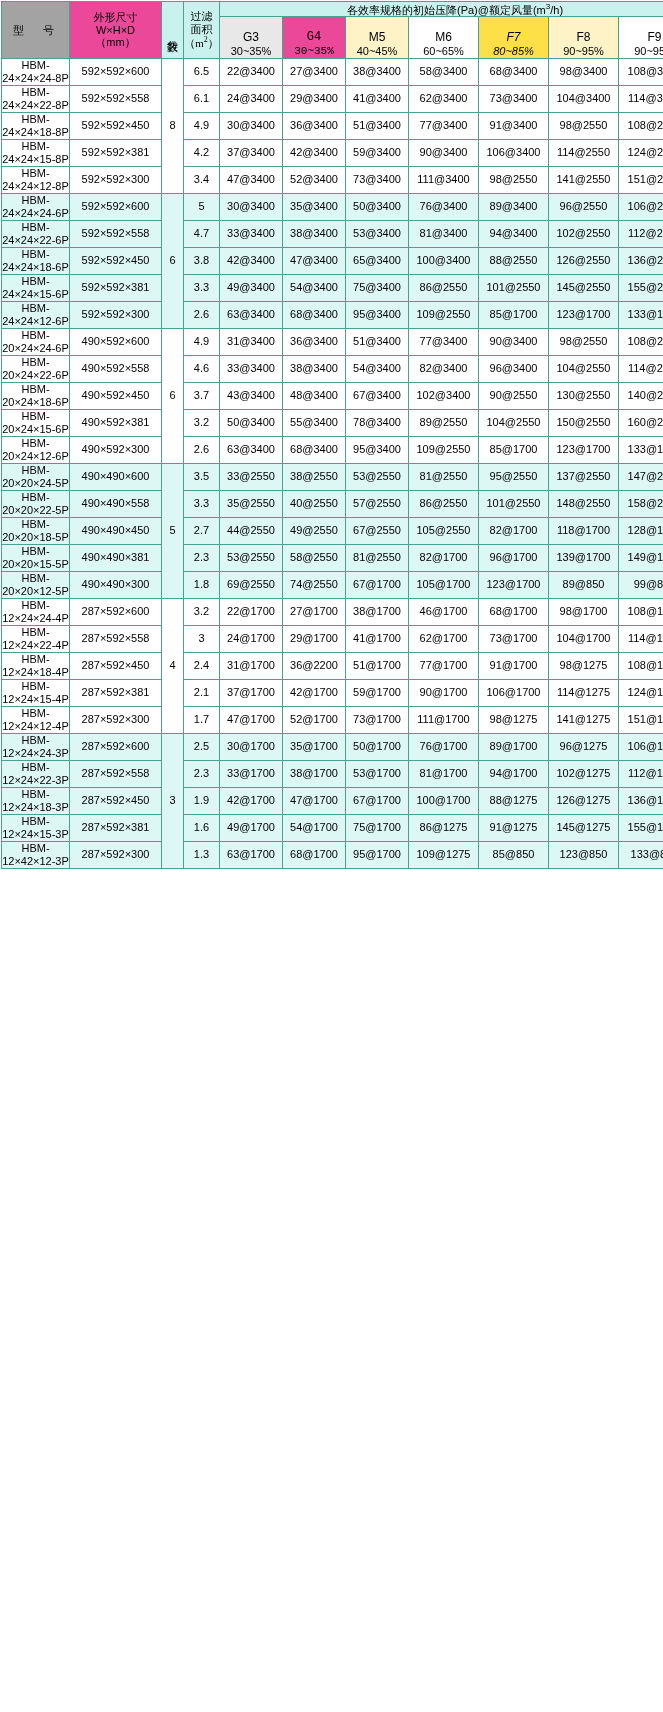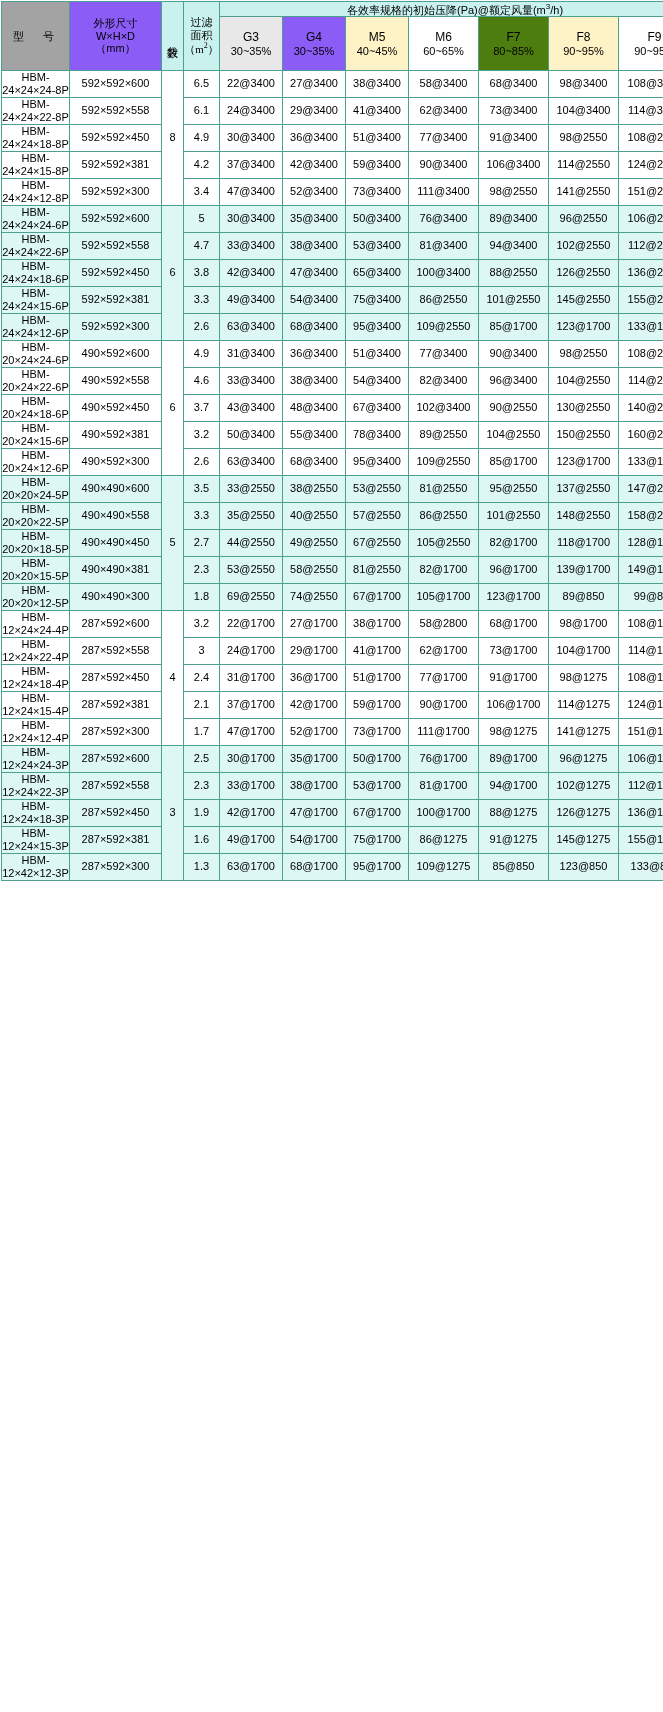--- a/index.html
+++ b/index.html
@@ -19,40 +19,40 @@
     border:1px solid #4d9f8f;
     text-align:center;
     vertical-align:middle;
     font-weight:normal;
     padding:0;
     font-size:11px;
     line-height:1.15;
   }
   
   .h-model{background:#a3a3a3;font-size:13px;letter-spacing:4px;}
-  .h-dim{background:#8b5cf6;font-size:12px;}
+  .h-dim{background:#ec4899;font-size:12px;}
   .h-bags{background:#c9f2ef;font-size:12px;}
   .h-area{background:#c9f2ef;font-size:12px;font-family:Liberation Serif, serif;}
   .h-main{background:#c9f2ef;font-size:12px;}
   .vert{
     writing-mode:vertical-rl;
     text-orientation:upright;
     display:inline-block;
     line-height:1.1;
     letter-spacing:1px;
   }
   .g3{background:#e8e8e8;}
-  .g4{background:#8b5cf6;}
+  .g4{background:#ec4899;font-family:Liberation Mono, monospace;}
   .m5{background:#fdf3c6;}
   .m6{background:#ffffff;margin-top:14px;}
-  .f7{background:#4d7c0f;}
+  .f7{background:#fde047;font-style:italic;}
   .f8{background:#fdf3c6;}
   .f9{background:#ffffff;}
   .grade-name{font-size:12px;display:block;padding-top:14px;}
-  .grade-range{font-size:11px;display:block;padding-bottom:12px;}
+  .grade-range{font-size:11px;display:block;padding-bottom:0;}
   .model-cell{font-size:11px;line-height:1.25;padding:3px 1px;}
   .dim-cell{font-size:11px;}
   .val{font-size:11px;}
   tbody tr td{height:26px;}
   .grp-bgA td{background:#ffffff;}
   .grp-bgB td{background:#ddf7f5;}
   .bags-cell{background:inherit;}
   sup{font-size:8px;vertical-align:super;}
 </style>
 </head>
@@ -368,21 +368,21 @@
           <td class="val">99@850</td>
         </tr>
         <tr class="grp-bgA">
           <td class="model-cell">HBM-12×24×24-4P</td>
           <td class="dim-cell">287×592×600</td>
           <td rowspan="5" class="bags-cell">4</td>
           <td class="val">3.2</td>
           <td class="val">22@1700</td>
           <td class="val">27@1700</td>
           <td class="val">38@1700</td>
-          <td class="val">58@2800</td>
+          <td class="val">46@1700</td>
           <td class="val">68@1700</td>
           <td class="val">98@1700</td>
           <td class="val">108@1700</td>
         </tr>
         <tr class="grp-bgA">
           <td class="model-cell">HBM-12×24×22-4P</td>
           <td class="dim-cell">287×592×558</td>
           <td class="val">3</td>
           <td class="val">24@1700</td>
           <td class="val">29@1700</td>
@@ -390,21 +390,21 @@
           <td class="val">62@1700</td>
           <td class="val">73@1700</td>
           <td class="val">104@1700</td>
           <td class="val">114@1700</td>
         </tr>
         <tr class="grp-bgA">
           <td class="model-cell">HBM-12×24×18-4P</td>
           <td class="dim-cell">287×592×450</td>
           <td class="val">2.4</td>
           <td class="val">31@1700</td>
-          <td class="val">36@1700</td>
+          <td class="val">36@2200</td>
           <td class="val">51@1700</td>
           <td class="val">77@1700</td>
           <td class="val">91@1700</td>
           <td class="val">98@1275</td>
           <td class="val">108@1275</td>
         </tr>
         <tr class="grp-bgA">
           <td class="model-cell">HBM-12×24×15-4P</td>
           <td class="dim-cell">287×592×381</td>
           <td class="val">2.1</td>

